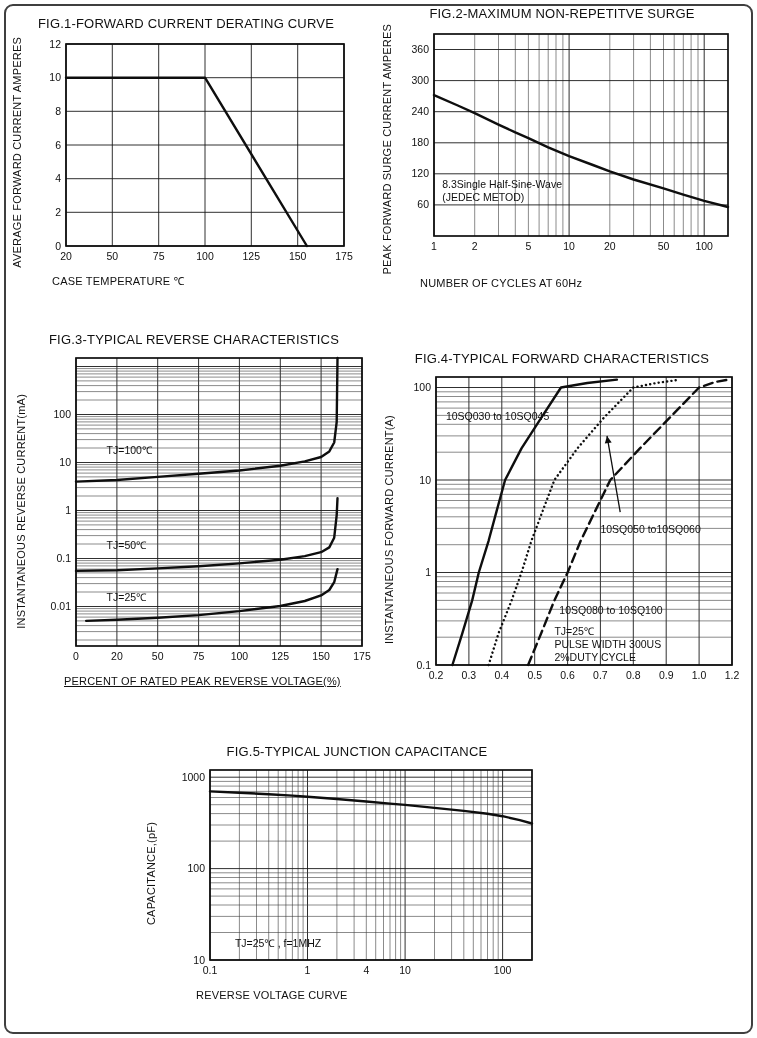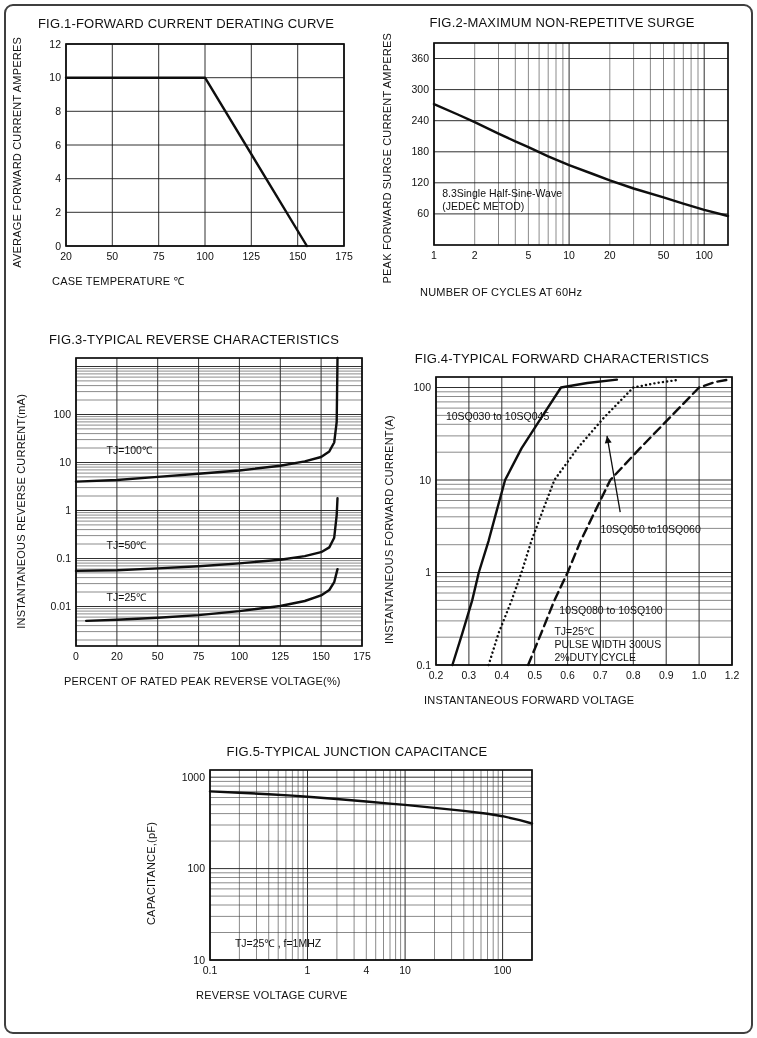--- a/index.html
+++ b/index.html
@@ -65,21 +65,21 @@
           <text x="35" y="114.5" class="tick" text-anchor="end">6</text>
           <text x="35" y="80.8" class="tick" text-anchor="end">8</text>
           <text x="35" y="47.2" class="tick" text-anchor="end">10</text>
           <text x="35" y="13.5" class="tick" text-anchor="end">12</text>
           <polyline points="40.0,43.7 179.0,43.7 280.9,212.0" class="curve"></polyline>
         </svg>
     </div>
     <div class="xlab" style="padding-left:44px;">CASE TEMPERATURE ℃</div>
   </figure>
 
-  <figure class="chart" style="left:378px;top:13px;width:368px;">
+  <figure class="chart" style="left:378px;top:4px;width:368px;">
     <div class="chart-title">FIG.2-MAXIMUM NON-REPETITVE SURGE</div>
     <div class="chart-body">
       <div class="ylab-wrap">
         <span class="ylab">PEAK FORWARD  SURGE CURRENT AMPERES</span>
       </div>
       <svg class="plot" width="346" height="236">
           <line x1="38.0" y1="10" x2="38.0" y2="212" class="gM"></line>
           <line x1="78.7" y1="10" x2="78.7" y2="212" class="gm"></line>
           <line x1="102.5" y1="10" x2="102.5" y2="212" class="gm"></line>
           <line x1="119.3" y1="10" x2="119.3" y2="212" class="gm"></line>
@@ -209,21 +209,21 @@
           <text x="41" y="116.0" class="tick" text-anchor="end">10</text>
           <text x="41" y="68.0" class="tick" text-anchor="end">100</text>
           <polyline points="46.0,131.6 86.9,130.0 127.7,126.9 168.6,123.8 209.4,120.5 250.3,115.8 274.8,111.4 291.1,107.0 299.3,101.4 304.2,92.5 306.7,71.9 307.5,8.0" class="curve"></polyline>
           <polyline points="46.0,220.9 86.9,220.2 127.7,218.4 168.6,216.2 209.4,213.4 250.3,209.7 274.8,206.1 291.1,202.2 299.3,197.4 304.2,187.7 306.7,165.1 307.5,148.2" class="curve"></polyline>
           <polyline points="56.2,270.9 86.9,269.7 127.7,267.8 168.6,265.1 209.4,261.1 250.3,256.0 274.8,251.0 291.1,245.4 299.3,240.0 304.2,232.2 307.5,219.1" class="curve"></polyline>
           <text x="76.6" y="104.0" class="ann" text-anchor="start"><tspan x="76.6" dy="0">TJ=100℃</tspan></text>
           <text x="76.6" y="198.7" class="ann" text-anchor="start"><tspan x="76.6" dy="0">TJ=50℃</tspan></text>
           <text x="76.6" y="251.0" class="ann" text-anchor="start"><tspan x="76.6" dy="0">TJ=25℃</tspan></text>
         </svg>
     </div>
-    <div class="xlab" style="padding-left:52px;">PERCENT OF RATED PEAK REVERSE VOLTAGE(%)</div>
+    <div class="xlab" style="padding-left:52px;text-decoration:underline;">PERCENT OF RATED PEAK REVERSE VOLTAGE(%)</div>
   </figure>
 
   <figure class="chart" style="left:380px;top:349px;width:364px;">
     <div class="chart-title">FIG.4-TYPICAL FORWARD CHARACTERISTICS</div>
     <div class="chart-body">
       <div class="ylab-wrap">
         <span class="ylab">INSTANTANEOUS FORWARD CURRENT(A)</span>
       </div>
       <svg class="plot" width="346" height="322">
           <line x1="38.0" y1="8" x2="38.0" y2="296" class="gM"></line>
@@ -283,21 +283,20 @@
           <polyline points="90.6,296.0 100.5,264.3 113.6,231.4 123.5,203.5 133.4,171.8 144.9,141.4 156.4,111.0 179.4,79.4 205.7,48.9 235.3,18.5 258.4,14.0 278.1,11.2" class="curve" stroke-dasharray="0.1 4.2"></polyline>
           <polyline points="130.1,296.0 143.2,264.3 156.4,231.4 169.6,203.5 182.7,171.8 197.5,141.4 212.3,111.0 241.9,79.4 271.5,48.9 301.1,18.5 317.6,12.9 330.7,10.6" class="curve" stroke-dasharray="9 5"></polyline>
           <text x="47.9" y="50.6" class="ann" text-anchor="start"><tspan x="47.9" dy="0">10SQ030 to 10SQ045</tspan></text>
           <text x="202.4" y="163.6" class="ann" text-anchor="start"><tspan x="202.4" dy="0">10SQ050 to10SQ060</tspan></text>
           <line x1="222.2" y1="143.1" x2="209.0" y2="66.9" class="arrowline"></line>
           <polygon points="209.0,66.9 206.8,74.6 213.7,73.4" class="arrowhead"></polygon>
           <text x="161.3" y="244.5" class="ann" text-anchor="start"><tspan x="161.3" dy="0">10SQ080 to 10SQ100</tspan></text>
           <text x="156.4" y="266.2" class="ann" text-anchor="start"><tspan x="156.4" dy="0">TJ=25℃</tspan><tspan x="156.4" dy="13">PULSE WIDTH 300US</tspan><tspan x="156.4" dy="13">2%DUTY CYCLE</tspan></text>
         </svg>
     </div>
-    <div class="xlab" style="padding-left:44px;">INSTANTANEOUS FORWARD VOLTAGE</div>
   </figure>
 
   <figure class="chart" style="left:142px;top:742px;width:430px;">
     <div class="chart-title">FIG.5-TYPICAL JUNCTION CAPACITANCE</div>
     <div class="chart-body">
       <div class="ylab-wrap">
         <span class="ylab">CAPACITANCE,(pF)</span>
       </div>
       <svg class="plot" width="386" height="224">
           <line x1="50.0" y1="8" x2="50.0" y2="198" class="gM"></line>

